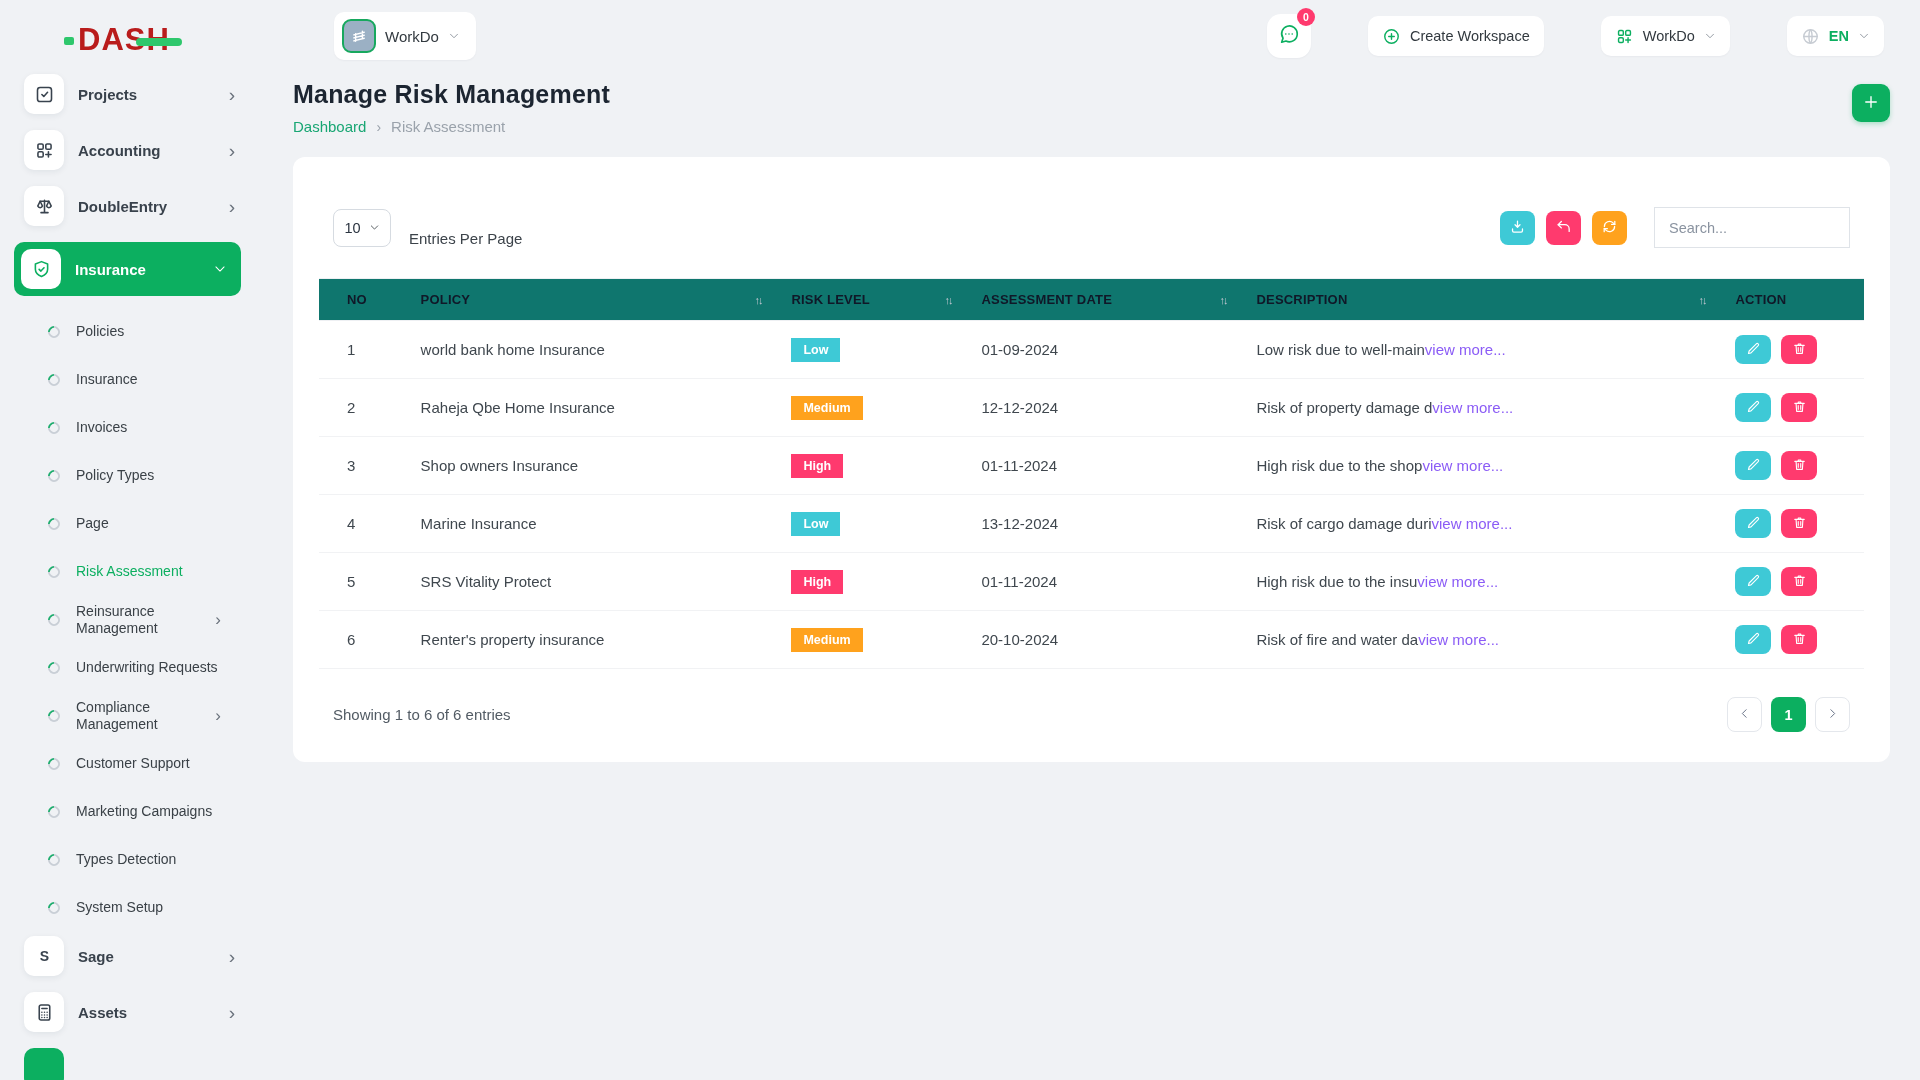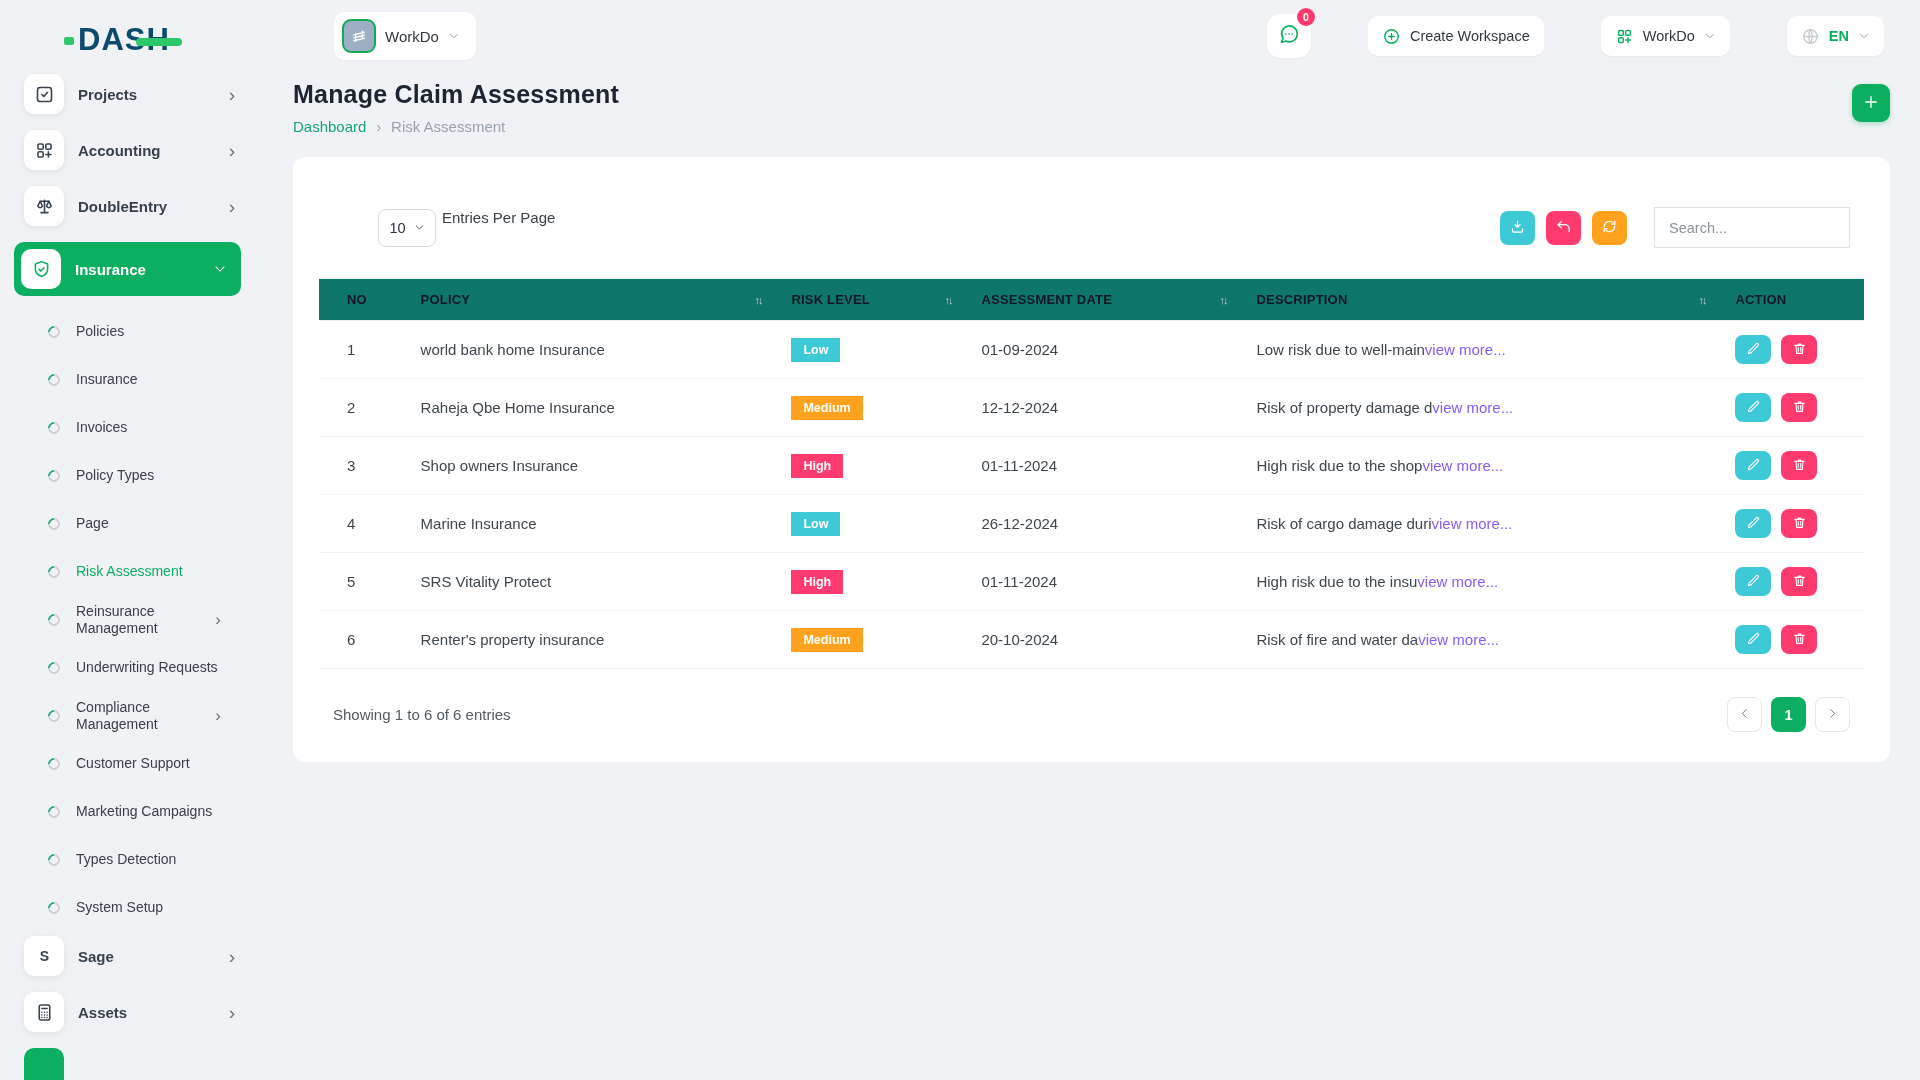--- a/index.html
+++ b/index.html
@@ -3,21 +3,21 @@
 <meta charset="utf-8">
 <style>
   * { margin:0; padding:0; box-sizing:border-box; }
   html,body { width:1920px; height:1080px; overflow:hidden; }
   body { background:#f0f2f5; font-family:"Liberation Sans","DejaVu Sans",sans-serif; color:#2b3440; }
 
   
   .sidebar { position:fixed; left:0; top:0; width:255px; height:1080px; padding:20px 0 0 0; overflow:hidden; }
   .logo { display:flex; align-items:center; height:40px; padding-left:64px; position:relative; margin-bottom:14px; }
   .logo-dot { position:absolute; left:64px; top:17px; width:10px; height:8px; border-radius:2px; background:#2ec76c; }
-  .logo-text { font-size:31px; font-weight:800; letter-spacing:1px; color:#0c4a6e; padding-left:14px; position:relative; }
+  .logo-text { font-size:31px; font-weight:800; letter-spacing:1px; color:#b91c1c; padding-left:14px; position:relative; }
   .logo-bar { position:absolute; right:-12px; top:16px; width:46px; height:8px; border-radius:4px; background:#2ec76c; }
   .nav { padding:0 12px 0 14px; }
   .nav-item { display:flex; align-items:center; gap:14px; height:40px; margin-bottom:16px; padding-left:10px; cursor:pointer; }
   .icon-box { width:40px; height:40px; border-radius:10px; background:#fff; box-shadow:0 2px 6px rgba(18,38,63,.07);
               display:flex; align-items:center; justify-content:center; color:#39434e; flex:none; }
   .icon-box svg { width:21px; height:21px; }
   .nav-label { flex:1; font-size:15px; font-weight:600; color:#39424c; }
   .chev { color:#6a727c; font-size:19px; font-weight:500; line-height:1; padding-right:8px; }
   .nav-item.active-group { background:#0CAF60; border-radius:10px; height:54px; padding:0 10px 0 7px; margin:0 2px 12px 0; }
   .nav-item.active-group .nav-label { color:#fff; }
@@ -57,21 +57,21 @@
   .breadcrumb { display:flex; align-items:center; gap:10px; margin-top:9px; font-size:15px; }
   .bc-link { color:#18a673; cursor:pointer; }
   .bc-sep { color:#9aa2ab; font-size:14px; }
   .bc-current { color:#9aa2ab; }
   .add-btn { width:38px; height:38px; border-radius:9px; background:#0CAF60; color:#fff; border:none; display:flex; align-items:center;
              justify-content:center; cursor:pointer; margin-top:4px; box-shadow:0 2px 5px rgba(12,175,96,.3); }
   .add-btn svg { width:18px; height:18px; }
 
   .card { background:#fff; border-radius:12px; margin-top:22px; padding:28px 26px 30px 26px; min-height:600px; }
   .controls { display:flex; justify-content:space-between; align-items:center; padding:22px 14px 30px 14px; }
-  .ctrl-left { display:flex; align-items:flex-start; gap:6px;margin-left:45px; }
+  .ctrl-left { display:flex; align-items:flex-end; gap:18px; }
   .select-box { width:58px; height:38px; border:1px solid #d6dbe1; border-radius:8px; display:flex; align-items:center;
                 justify-content:center; gap:8px; font-size:14.5px; color:#2b3440; cursor:pointer; background:#fff; }
   .select-box svg { width:11px; height:11px; color:#3a4147; }
   .ctrl-label { font-size:15px; color:#3c434a; }
   .ctrl-right { display:flex; align-items:center; gap:11px; }
   .sq-btn { width:35px; height:34px; border-radius:8px; border:none; color:#fff; display:flex; align-items:center; justify-content:center; cursor:pointer; }
   .sq-btn svg { width:17px; height:17px; }
   .sq-btn.info { background:#3EC9D6; } .sq-btn.danger { background:#FF3A6E; } .sq-btn.warning { background:#FFA21D; }
   .search-input { width:196px; height:41px; border:1px solid #dfe3e8; border-radius:0; padding:0 14px; font-size:14.5px;
                   color:#2b3440; outline:none; margin-left:16px; font-family:inherit; }
@@ -310,21 +310,21 @@
               <path d="M5 8.5l7 7 7-7"></path>
             </svg>
           </span>
       </div>
     </div>
   </header>
 
   <div class="content">
     <div class="page-head">
       <div>
-        <h1 class="page-title">Manage Claim Assessment</h1>
+        <h1 class="page-title">Manage Risk Management</h1>
         <div class="breadcrumb">
           <span class="bc-link">Dashboard</span>
           <span class="bc-sep">›</span>
           <span class="bc-current">Risk Assessment</span>
         </div>
       </div>
       <button class="add-btn">
         <span id="plus-ic"><svg viewBox="0 0 24 24" fill="none" stroke="currentColor" stroke-width="1.8" stroke-linecap="round" stroke-linejoin="round">
               <path d="M12 5v14M5 12h14"></path>
             </svg></span>
@@ -478,21 +478,21 @@
                         <path d="M10 10.5v6M14 10.5v6"></path>
                       </svg></span>
                   </button>
       </span>
     </td>
   </tr>
             <tr>
     <td>4</td>
     <td>Marine Insurance</td>
     <td><span class="risk-badge" style="background: rgb(62, 201, 214);">Low</span></td>
-    <td>26-12-2024</td>
+    <td>13-12-2024</td>
     <td><span>Risk of cargo damage duri</span><span class="view-more">view more...</span></td>
     <td>
       <span class="act-wrap">
         <button class="act-btn edit">
                     <span class="i-pencil"><svg viewBox="0 0 24 24" fill="none" stroke="currentColor" stroke-width="1.8" stroke-linecap="round" stroke-linejoin="round">
                         <path d="M4 20l1-4L16.5 4.5a2.1 2.1 0 013 3L8 19l-4 1z"></path>
                       </svg></span>
                   </button>
         <button class="act-btn del">
                     <span class="i-trash"><svg viewBox="0 0 24 24" fill="none" stroke="currentColor" stroke-width="1.8" stroke-linecap="round" stroke-linejoin="round">

